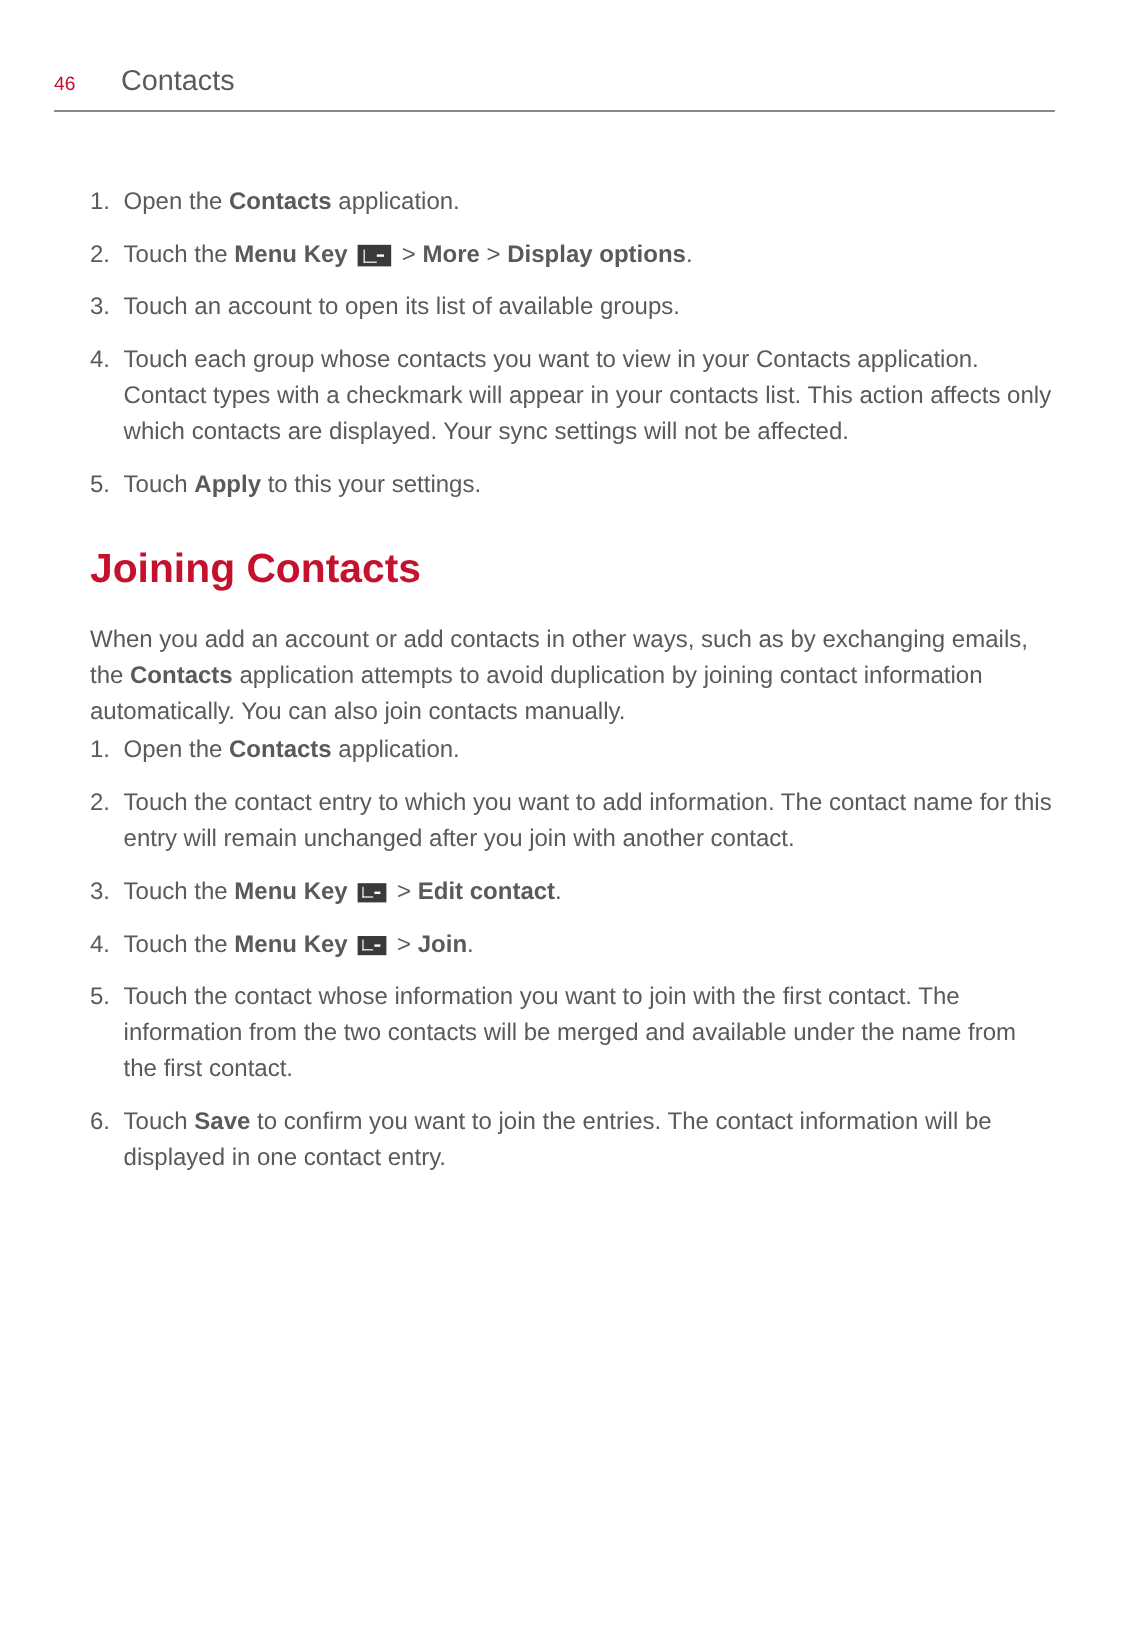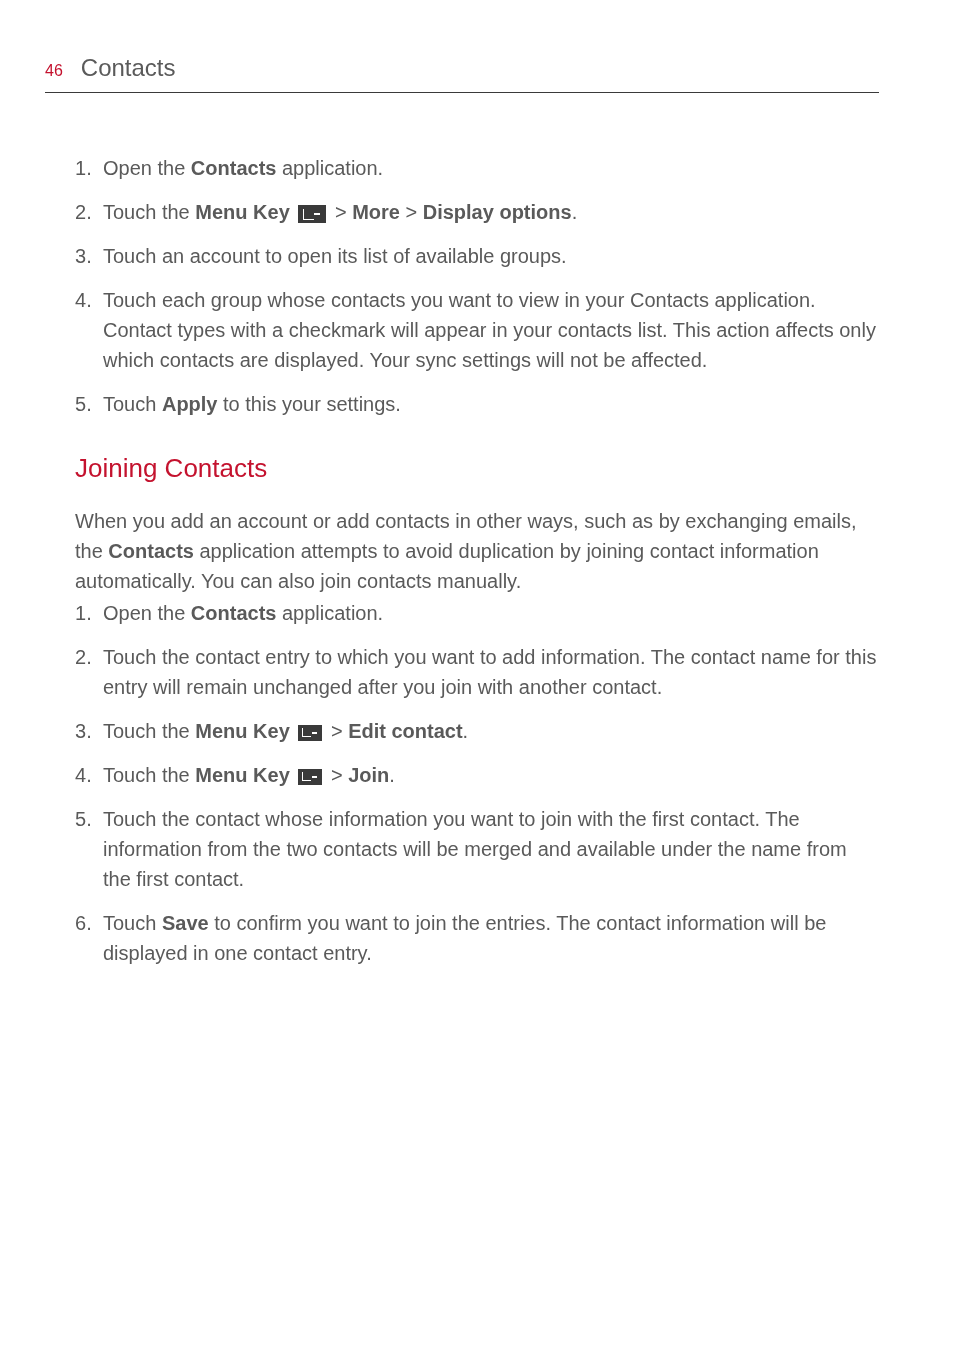--- a/index.html
+++ b/index.html
@@ -16,20 +16,21 @@
       color: #5a5a5a;
       font-size: 20px;
       line-height: 1.5;
     }
     .header {
       display: flex;
       align-items: baseline;
       border-bottom: 1.5px solid #3a3a3a;
       padding-bottom: 6px;
       margin-bottom: 60px;
+      gap: 20px;
     }
     .page-number {
       font-size: 16px;
       color: #c4122e;
       margin-right: 18px;
       font-weight: normal;
     }
     .header-title {
       font-size: 24px;
       color: #5a5a5a;
@@ -39,22 +40,22 @@
       padding-left: 30px;
     }
     .subheading {
       color: #c4122e;
       font-size: 22px;
       font-weight: normal;
       margin-bottom: 14px;
     }
     .section-heading {
       color: #c4122e;
-      font-size: 26px;
-      font-weight: normal;
+      font-size: 34px;
+      font-weight: bold;
       margin-top: 30px;
       margin-bottom: 18px;
     }
     ol {
       list-style: none;
       counter-reset: item;
     }
     ol li {
       counter-increment: item;
       position: relative;

